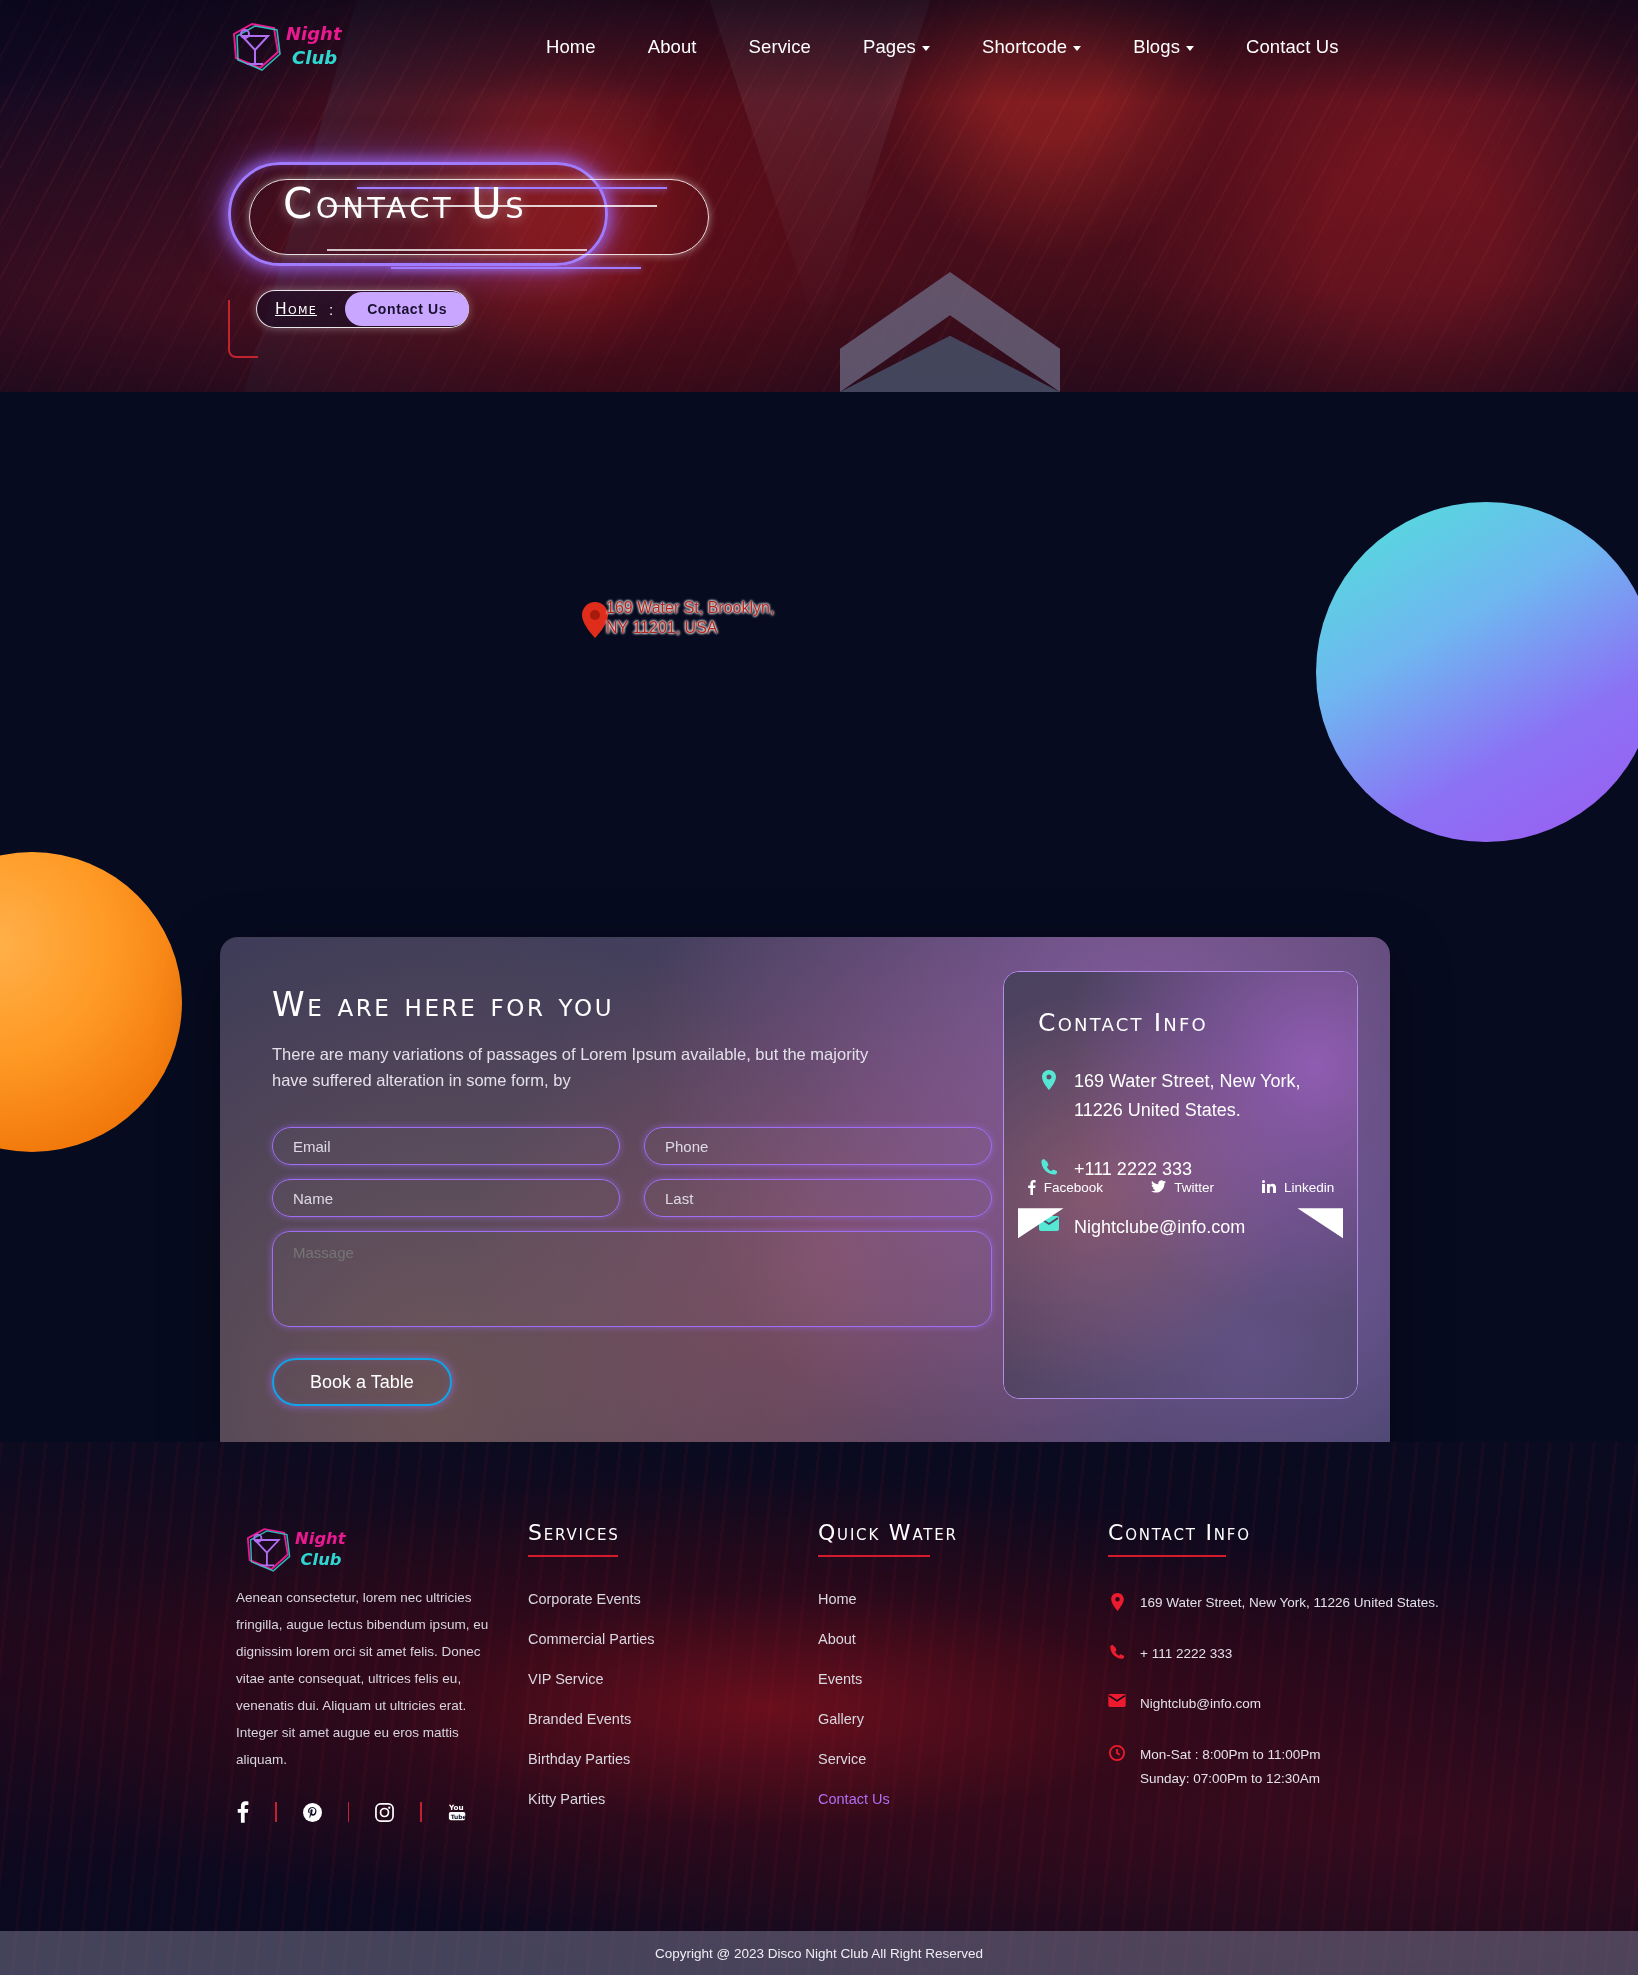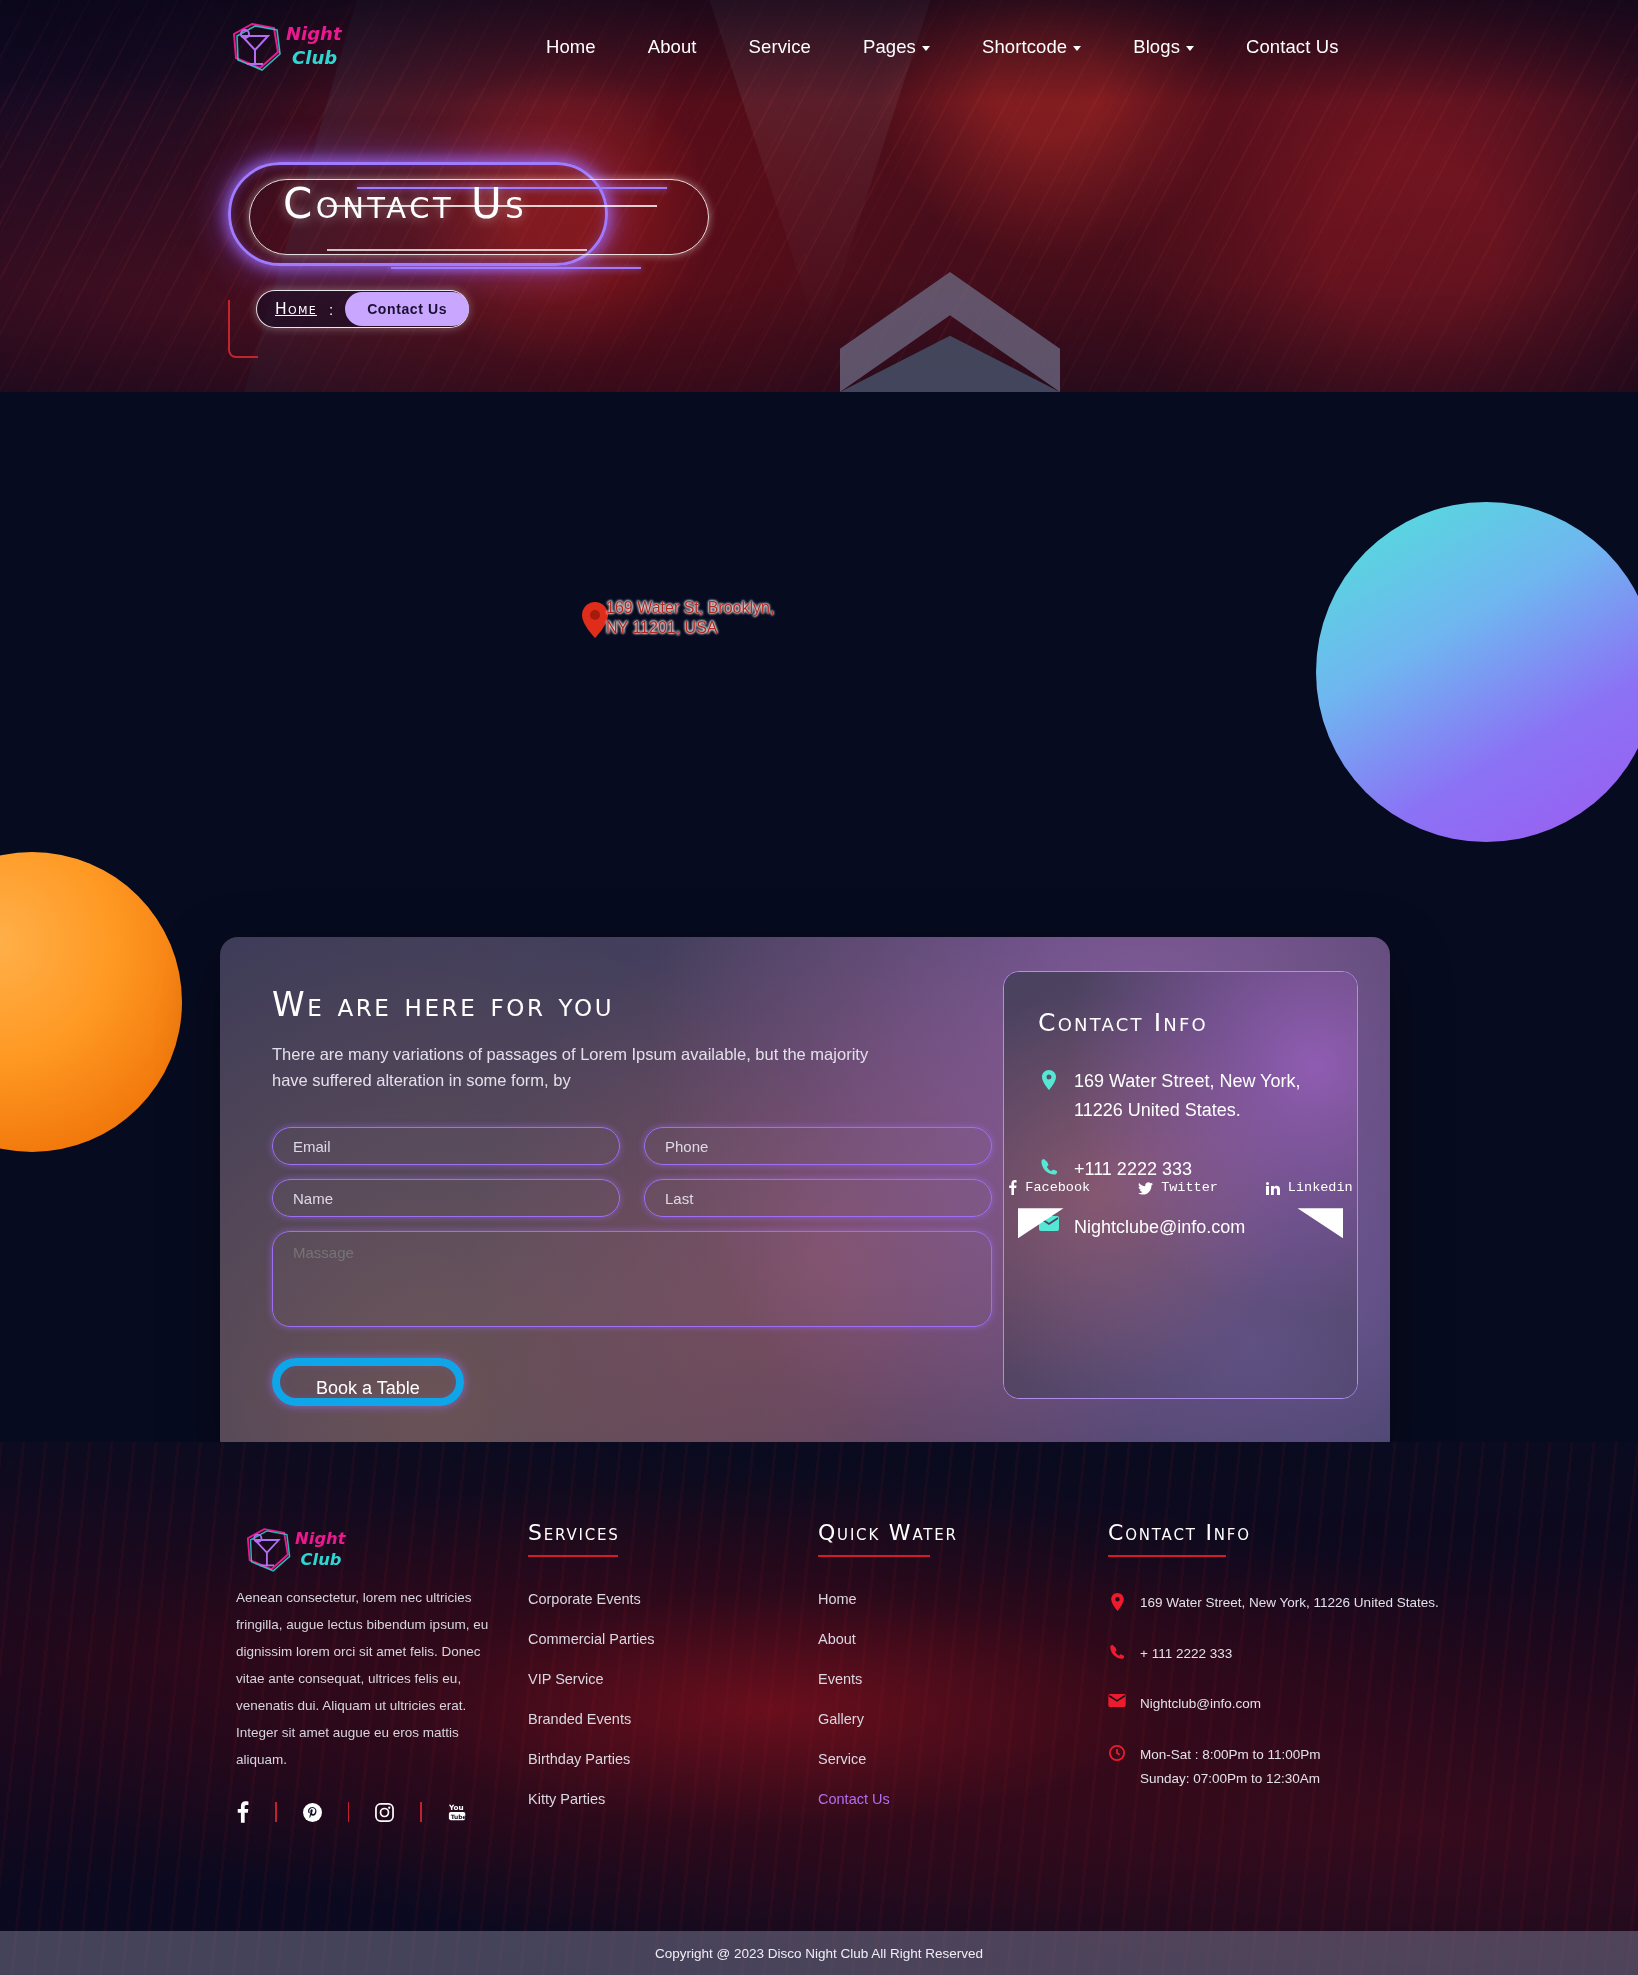--- a/index.html
+++ b/index.html
@@ -103,42 +103,42 @@
   .form{margin-top:34px;width:720px;}
   .row{display:flex;gap:24px;margin-bottom:14px;}
   .fld{flex:1;height:38px;border-radius:19px;border:1.6px solid #a06ef5;background:rgba(255,255,255,.02);
     box-shadow:0 0 7px rgba(160,110,245,.55);color:#e9e6f2;font-size:15px;padding:0 20px;
     font-family:"Liberation Sans",sans-serif;outline:none;}
   .fld::placeholder{color:#e4e1ec;opacity:.95;}
   .ta{width:100%;height:96px;border-radius:18px;border:1.6px solid #a06ef5;background:rgba(255,255,255,.02);
     box-shadow:0 0 7px rgba(160,110,245,.55);color:#e9e6f2;font-size:15px;padding:12px 20px;resize:none;
     font-family:"Liberation Sans",sans-serif;outline:none;}
   .btn{margin-top:27px;display:inline-block;height:48px;line-height:44px;padding:0 36px;border-radius:24px;
-    border:8px solid #0ea5e9;background:transparent;color:#fff;font-size:18px;
+    border:2px solid #0ea5e9;background:transparent;color:#fff;font-size:18px;
     box-shadow:0 0 10px rgba(160,110,245,.7),inset 0 0 10px rgba(160,110,245,.15);cursor:pointer;
     font-family:"Liberation Sans",sans-serif;}
 
   
   .cinfo{position:absolute;right:32px;top:34px;width:355px;height:428px;border-radius:16px;
     border:1.5px solid rgba(190,150,255,.85);overflow:hidden;}
   .cinfo-bg{position:absolute;inset:0;
     background:
       radial-gradient(circle at 88% 22%, rgba(176,106,226,.62), rgba(70,60,95,0) 55%),
       radial-gradient(circle at 26% 52%, rgba(198,112,126,.40), rgba(70,60,95,0) 58%),
       radial-gradient(circle at 70% 88%, rgba(120,100,180,.40), rgba(70,60,95,0) 55%),
       linear-gradient(150deg,#4a4260 0%,#5a4664 45%,#4a4262 100%);}
   .cinfo-in{position:relative;padding:36px 34px 0 34px;}
   .h3{font-family:"DejaVu Sans",sans-serif;font-size:25px;letter-spacing:2.2px;color:#fff;
     font-variant:small-caps;font-weight:400;}
   .ci-item{display:flex;gap:14px;margin-top:30px;align-items:flex-start;}
   .ci-ic{flex:0 0 22px;color:#55e7d4;display:flex;justify-content:center;padding-top:3px;}
   .ci-tx{font-size:18px;line-height:1.6;color:#fff;}
   .socials{position:absolute;left:0;right:0;bottom:46px;display:flex;align-items:center;
     justify-content:center;gap:0;font-size:13.5px;color:#fff;}
-  .socials a{color:#fff;text-decoration:none;display:inline-flex;align-items:flex-end;gap:8px;padding:0 24px;font-family:Liberation Mono, monospace;}
+  .socials a{color:#fff;text-decoration:none;display:inline-flex;align-items:flex-start;gap:8px;padding:0 24px;}
   .socials .vr{width:1.5px;height:17px;background:rgba(255,255,255,.8);}
   .ribbon{position:absolute;left:14px;right:14px;bottom:4px;height:30px;
     background:#fff;clip-path:polygon(0 0,14% 0,0 100%,0 0, 100% 0,100% 100%,86% 0);}
   .map-pin{position:absolute;left:806px;top:1190px;z-index:6;}
   .map-pin-lbl{position:absolute;left:828px;top:1186px;color:#b3261e;font-size:16px;line-height:1.25;
     z-index:6;text-shadow:0 0 3px #fff,0 0 3px #fff,0 0 2px #fff;font-family:"Liberation Sans",sans-serif;}
 
   
   .footer{position:relative;width:1638px;height:533px;overflow:hidden;background:#070a1e;}
   .footer-bg{position:absolute;inset:0;

